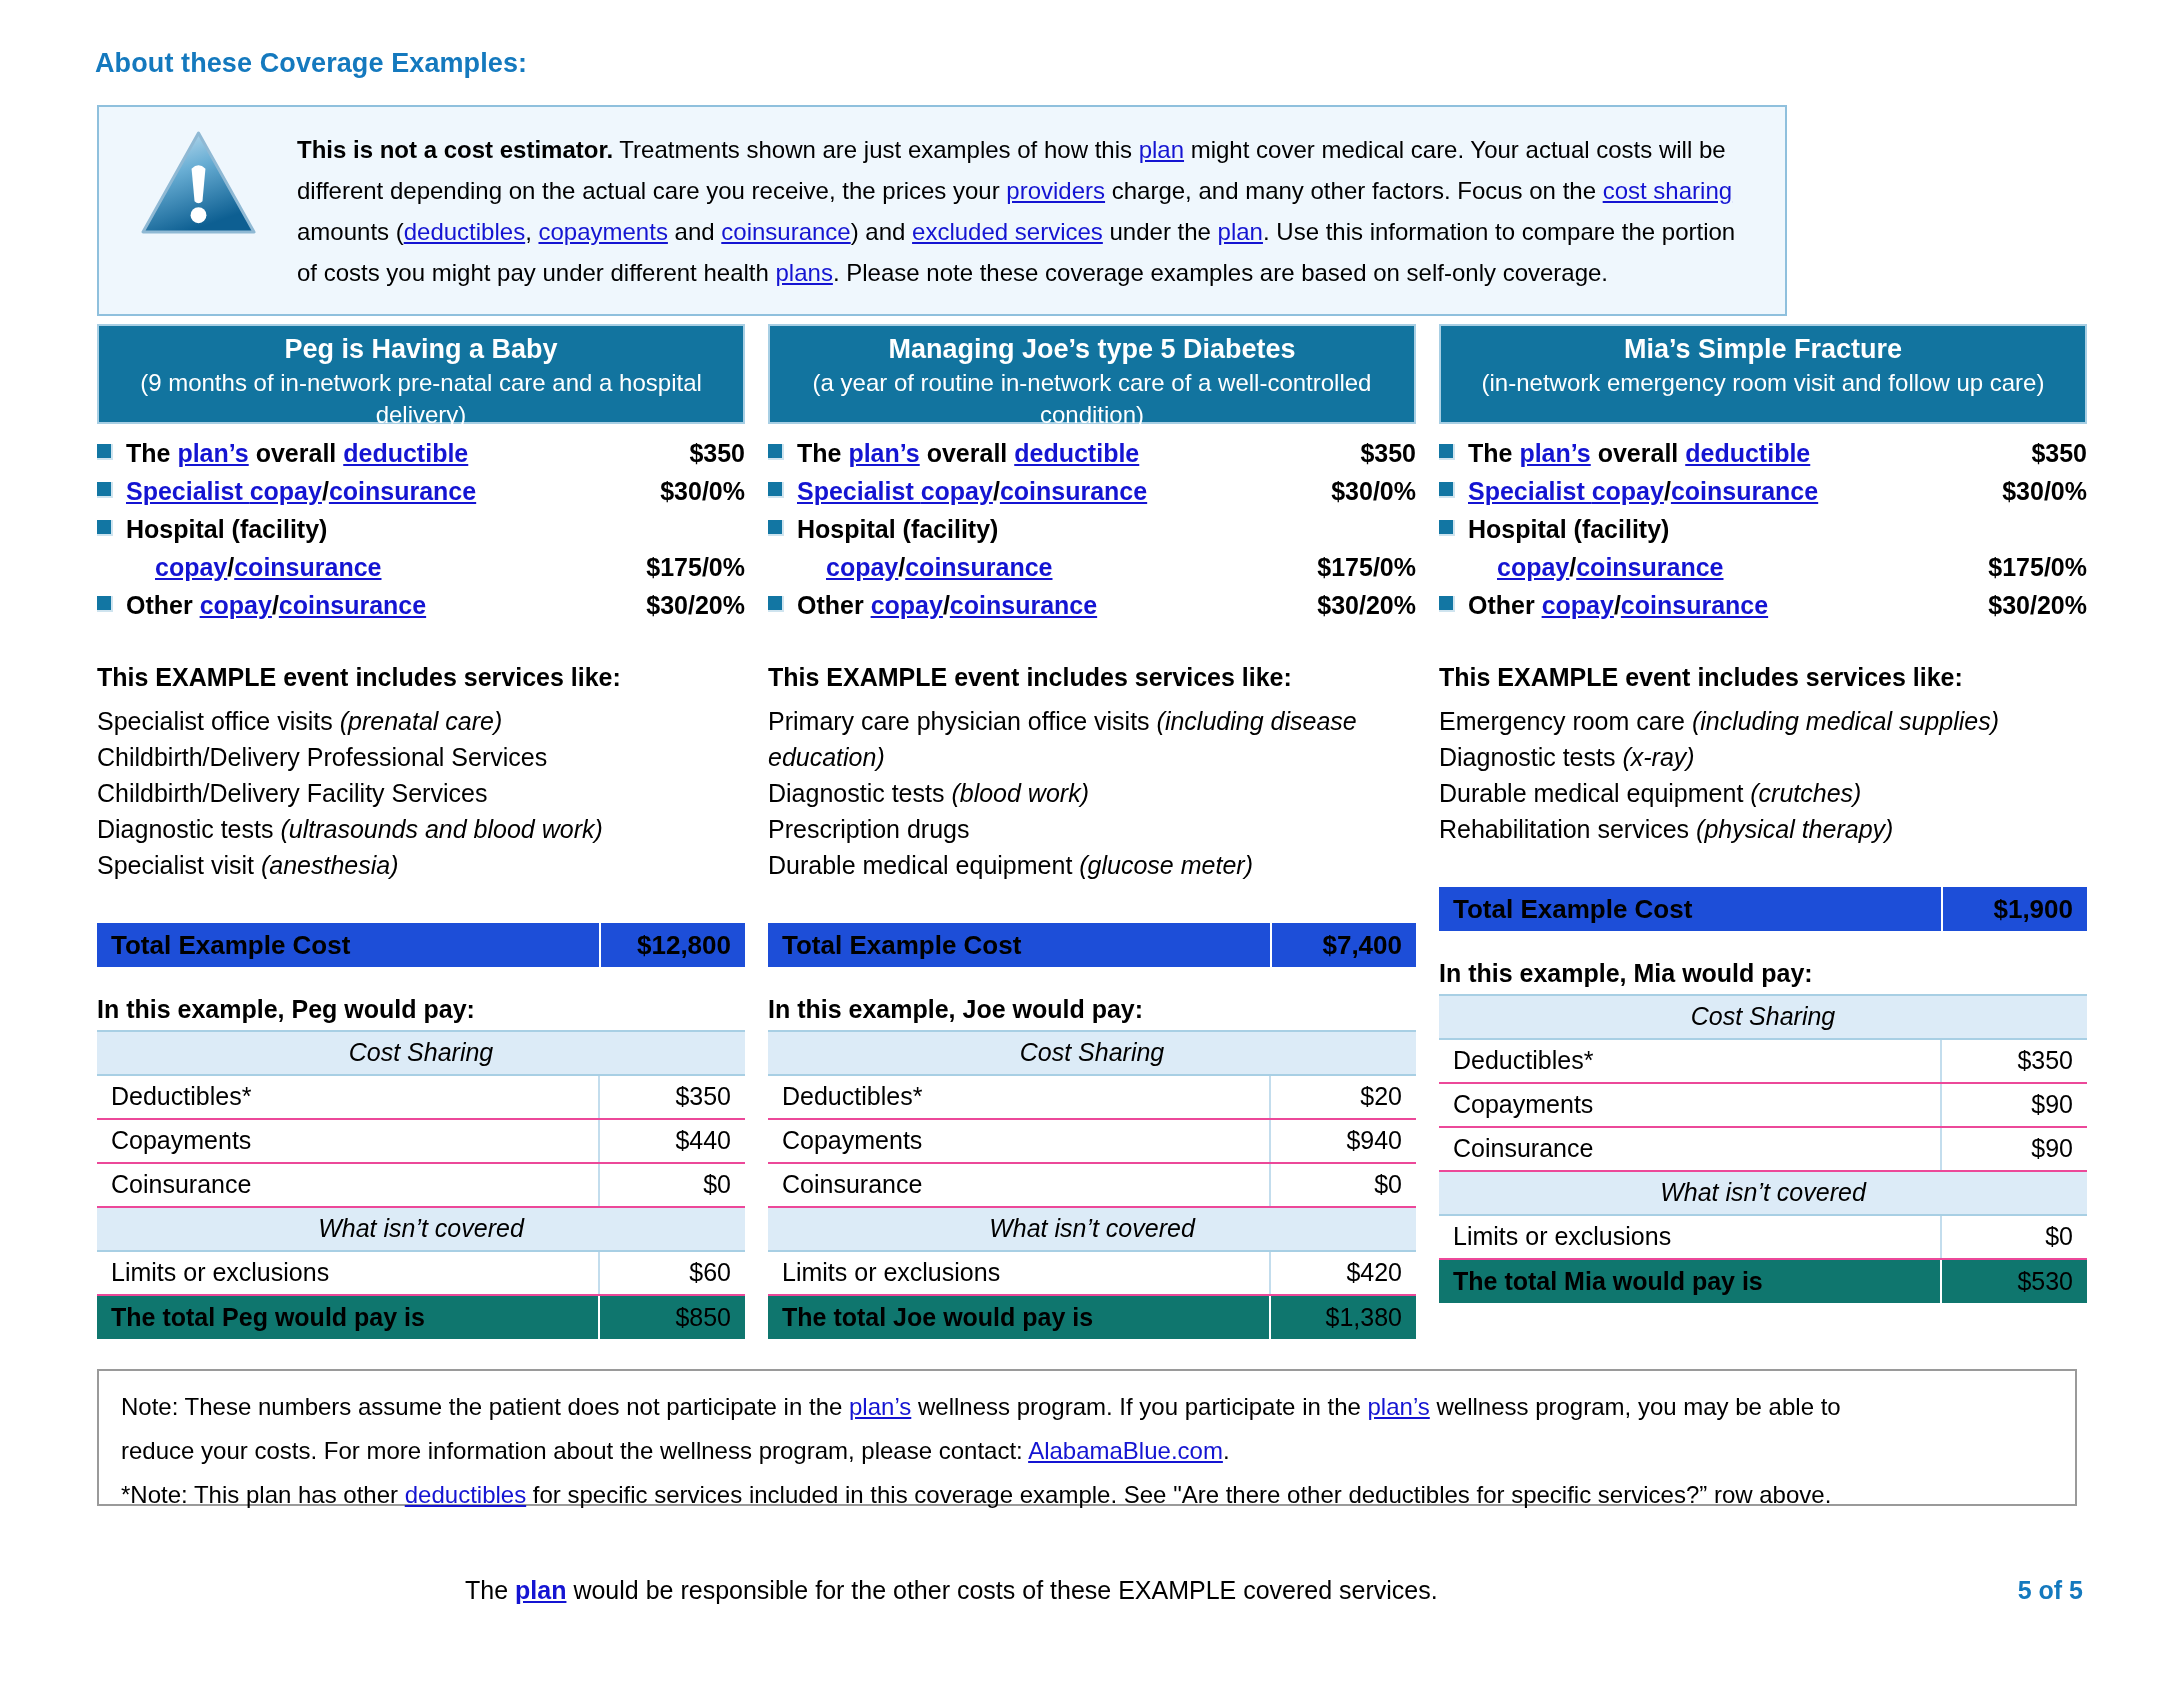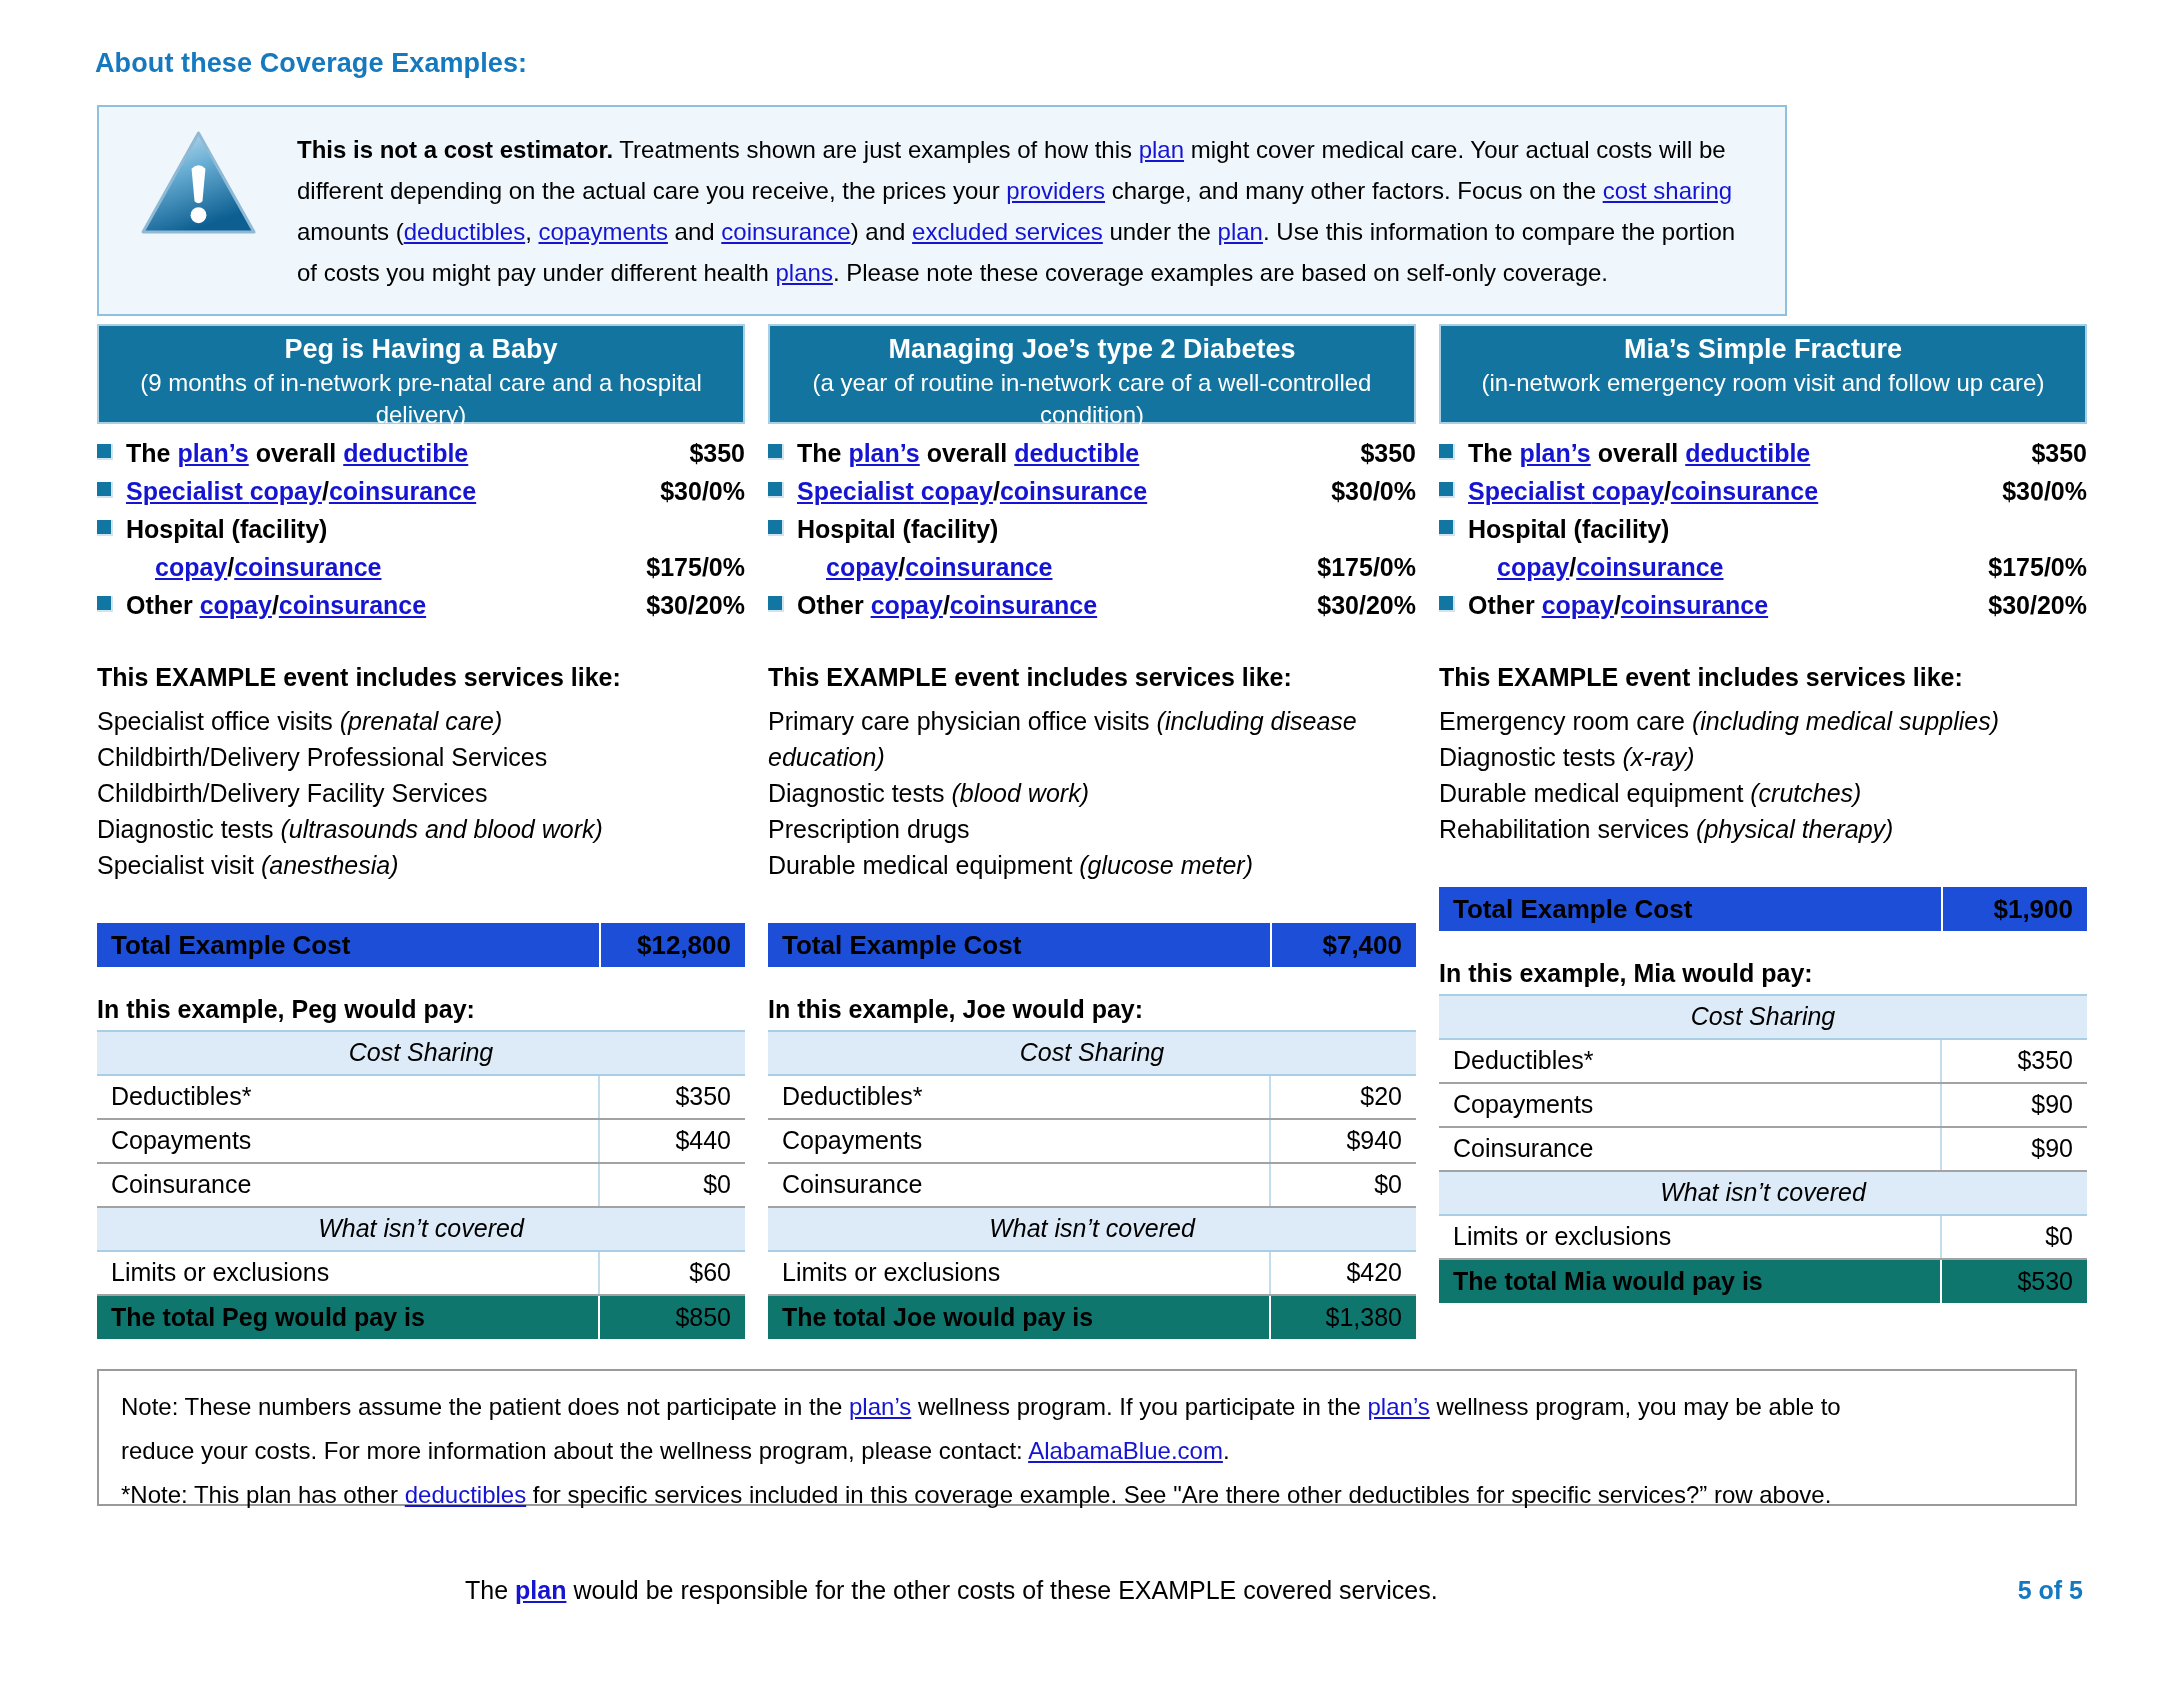--- a/index.html
+++ b/index.html
@@ -168,21 +168,21 @@
     height: 44px;
     vertical-align: middle;
   }
   table.cs tr.sect td {
     background: #dcebf7;
     text-align: center;
     font-style: italic;
     border-top: 2px solid #a8cfe4;
     border-bottom: 2px solid #a8cfe4;
   }
-  table.cs tr.item td { border-bottom: 2px solid #a3a3a3; }
+  table.cs tr.item td { border-bottom: 2px solid #ec4899; }
   table.cs tr.item td.v { text-align: right; border-left: 2px solid #c3dded; width: 146px; }
   table.cs tr.item td.k { border-left: none; }
   table.cs tr.grand td {
     background: #0f766e;
     font-weight: bold;
     border-bottom: none;
   }
   table.cs tr.grand td.v {
     text-align: right; width: 146px;
     border-left: 2px solid #ffffff;
@@ -331,21 +331,21 @@
             </tr>
             <tr class="grand">
               <td class="k">The total Peg would pay is</td>
               <td class="v">$850</td>
             </tr>
           </tbody>
         </table>
       </div>
       <div class="col">
         <div class="col-header">
-          <div class="ch-title">Managing Joe’s type 2 Diabetes</div>
+          <div class="ch-title">Managing Joe’s type 5 Diabetes</div>
           <div class="ch-sub">(a year of routine in-network care of a well-controlled condition)</div>
         </div>
         <div class="bullets">
           <div class="brow">
             <span class="bsq"></span>
             <span class="blabel"><span>The </span><span class="lnk">plan’s</span><span> overall </span><span class="lnk">deductible</span></span>
             <span class="bval">$350</span>
           </div>
           <div class="brow">
             <span class="bsq"></span>

